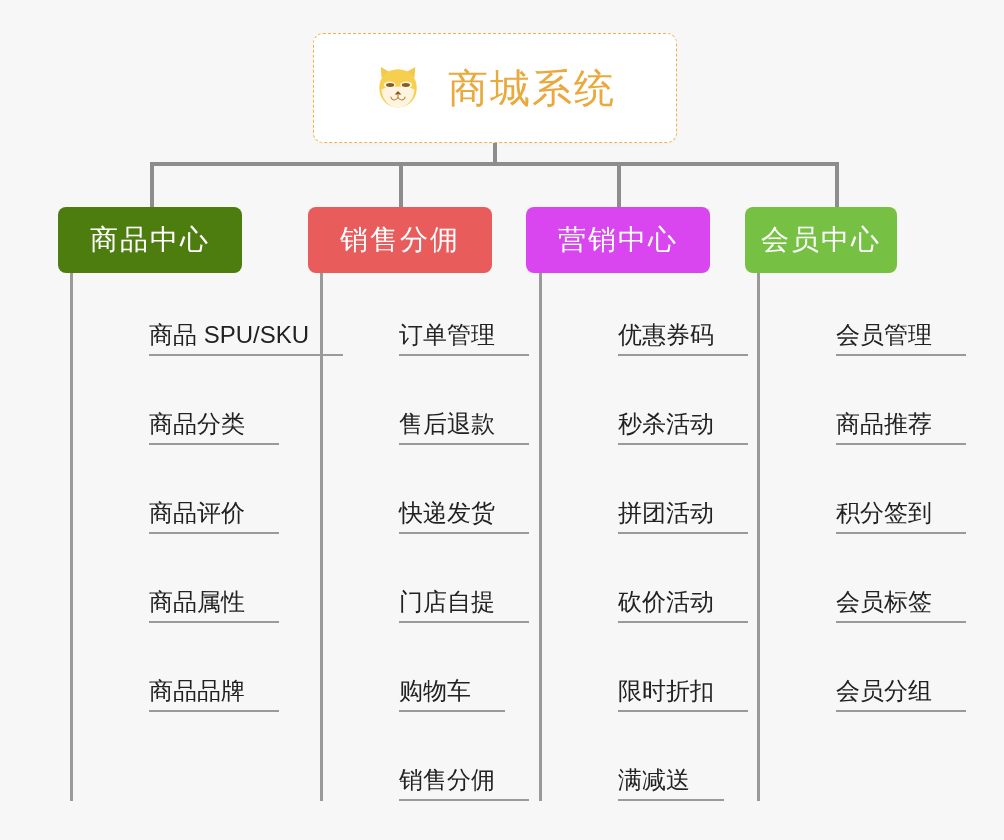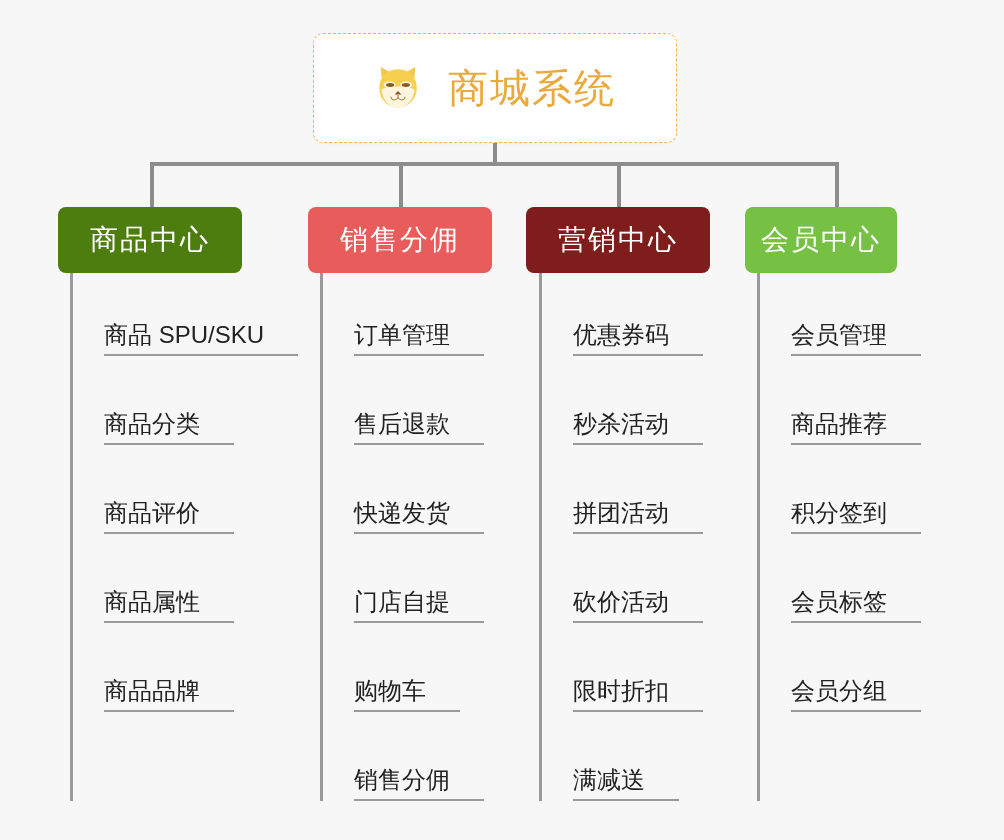--- a/index.html
+++ b/index.html
@@ -90,21 +90,21 @@
     display: flex;
     align-items: center;
     justify-content: center;
     color: #ffffff;
     font-size: 28px;
     letter-spacing: 2px;
     box-sizing: border-box;
   }
   .cat-0 { left: 58px;  width: 184px; background: #4d7c0f; }
   .cat-1 { left: 308px; width: 184px; background: #e85c5c; }
-  .cat-2 { left: 526px; width: 184px; background: #7f1d1d; }
+  .cat-2 { left: 526px; width: 184px; background: #d946ef; }
   .cat-3 { left: 745px; width: 152px; background: #76c043; }
 
   
   .leaf-column {
     position: absolute;
     top: 273px;
   }
   .col-0 { left: 70px; }
   .col-1 { left: 320px; }
   .col-2 { left: 539px; }
@@ -130,20 +130,21 @@
     padding-bottom: 6px;
   }
   .leaf-label {
     font-size: 24px;
     color: #222;
     line-height: 1.1;
     white-space: nowrap;
     border-bottom: 2px solid #9a9a9a;
     padding-bottom: 6px;
     padding-right: 34px;
+    margin-left: 45px;
   }
 
   
   .root-node, .category { user-select: none; }
 </style>
 </head>
 <body>
 
 <div id="chart-root">
 

